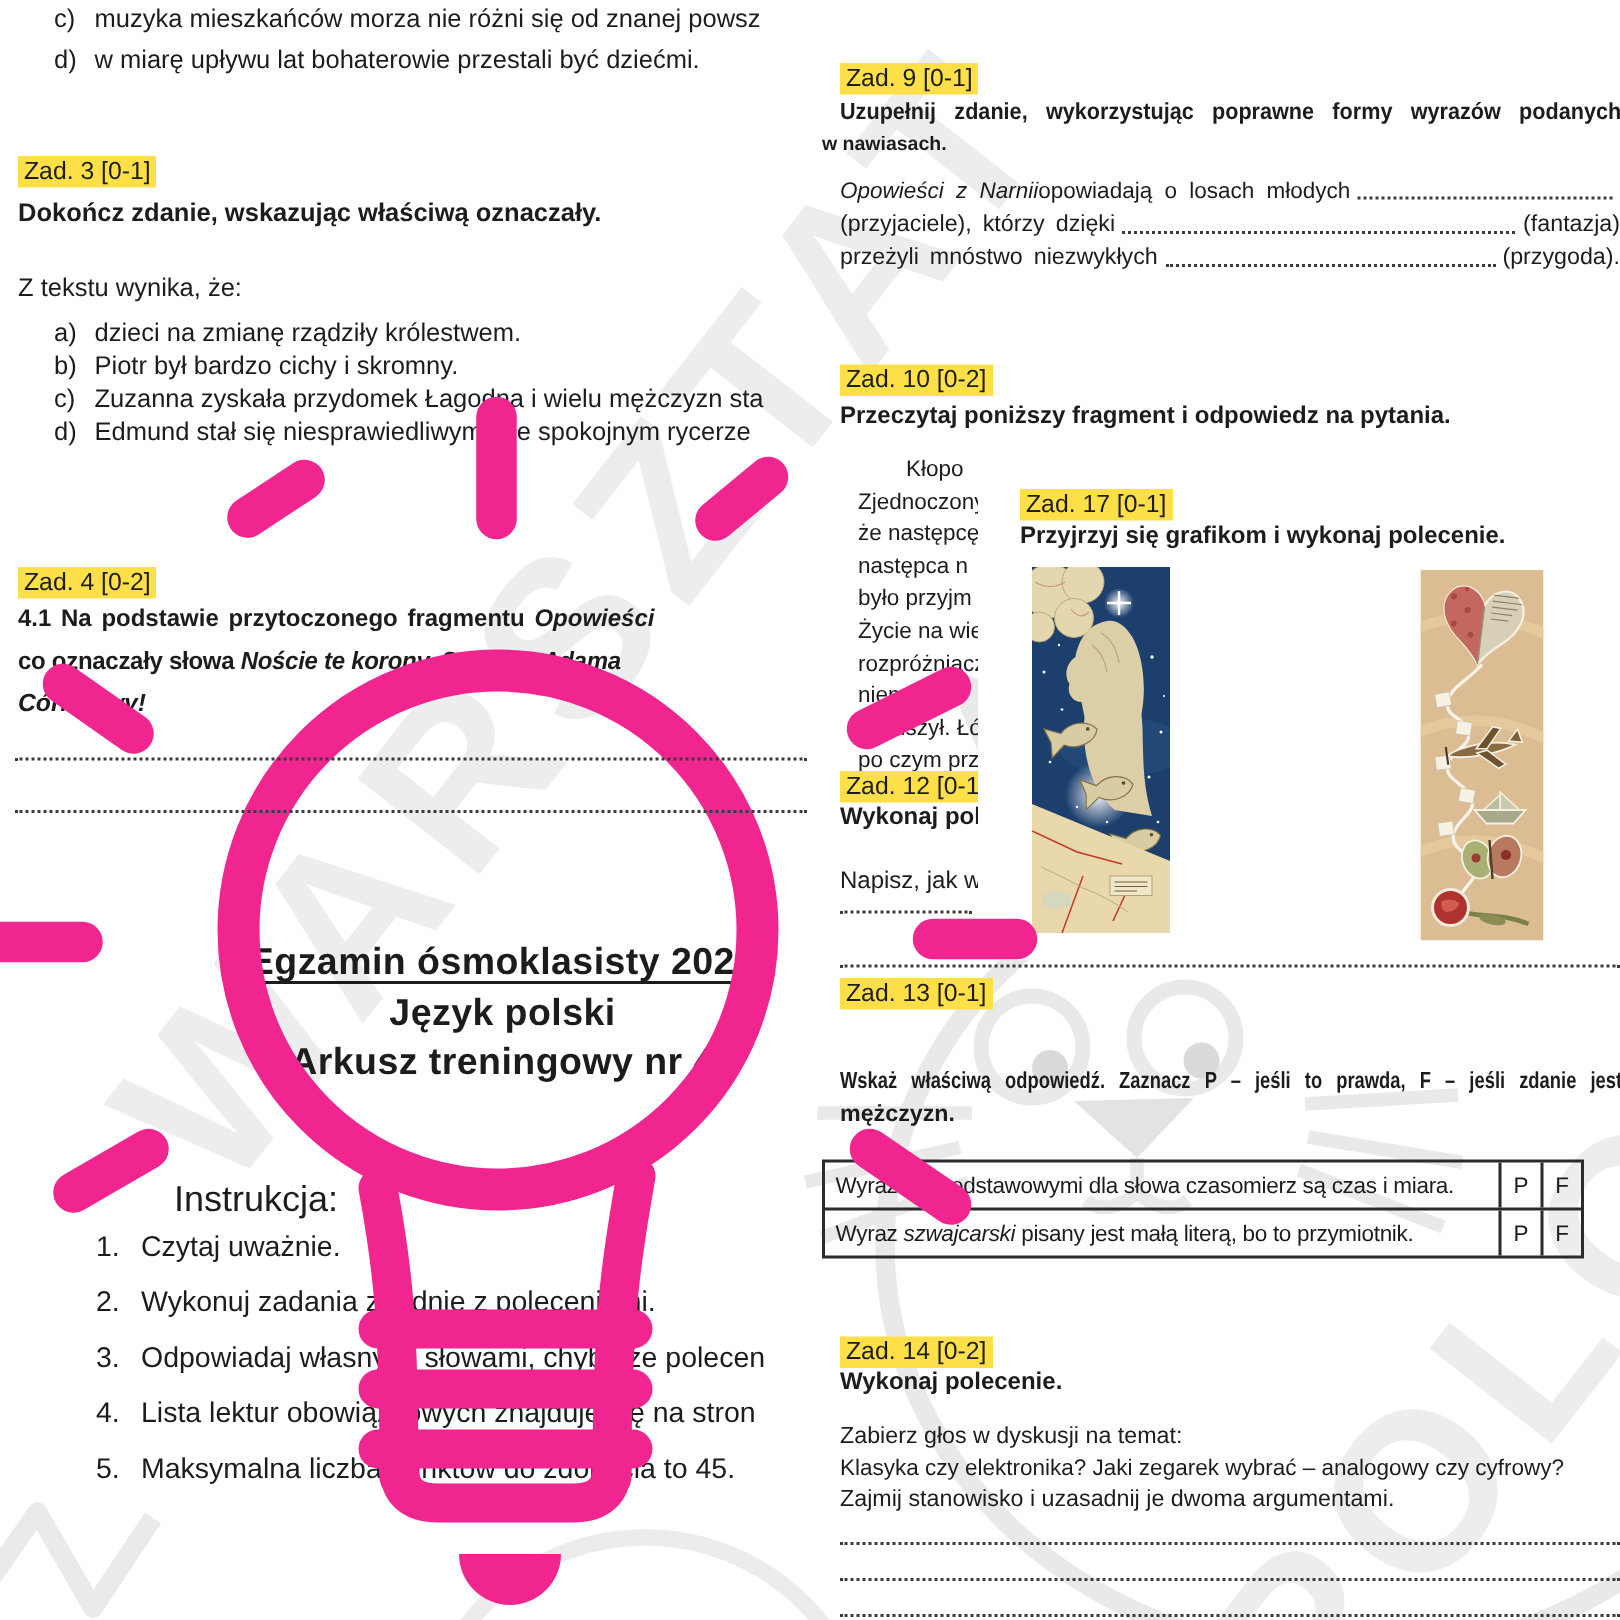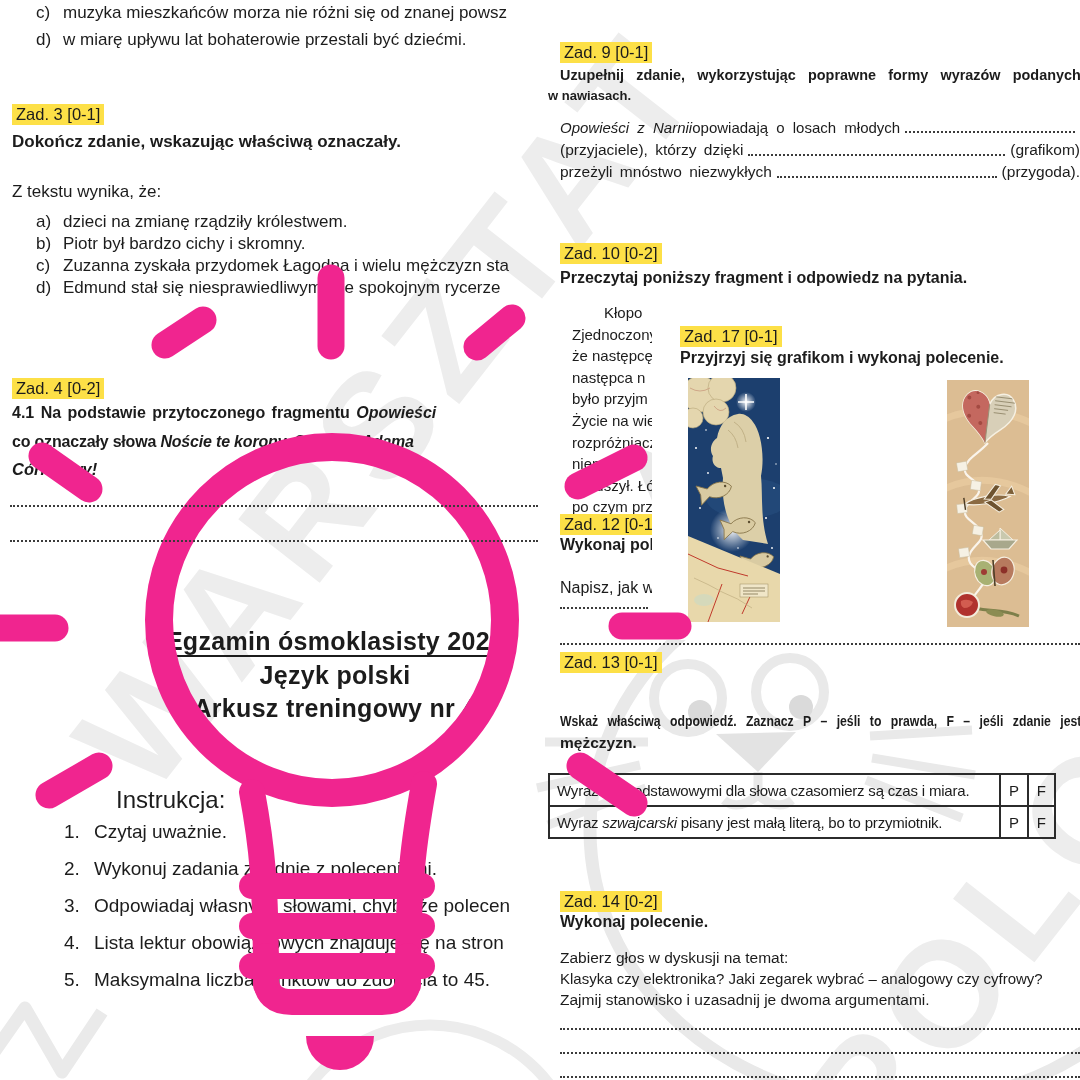--- a/index.html
+++ b/index.html
@@ -120,21 +120,21 @@
   <div class="abs z1 b" style="left:548px;top:88px;font-size:13px">w nawiasach.</div>
 
   <div class="abs z1 row" style="left:560px;top:119px;width:520px;font-size:15px;word-spacing:4px">
     <span class="i">Opowieści z Narnii</span>
       <span> opowiadają o losach młodych</span>
       <span class="dotfill"></span>
   </div>
   <div class="abs z1 row" style="left:560px;top:141px;width:520px;font-size:15.5px;word-spacing:3px">
     <span>(przyjaciele), którzy dzięki</span>
       <span class="dotfill"></span>
-      <span>(grafikom)</span>
+      <span>(fantazja)</span>
   </div>
   <div class="abs z1 row" style="left:560px;top:163px;width:520px;font-size:15.5px;word-spacing:3px">
     <span>przeżyli mnóstwo niezwykłych</span>
       <span class="dotfill"></span>
       <span>(przygoda).</span>
   </div>
 
   <div class="abs z1" style="left:560px;top:243px">
     <span class="hl">Zad. 10 [0-2]</span>
   </div>

